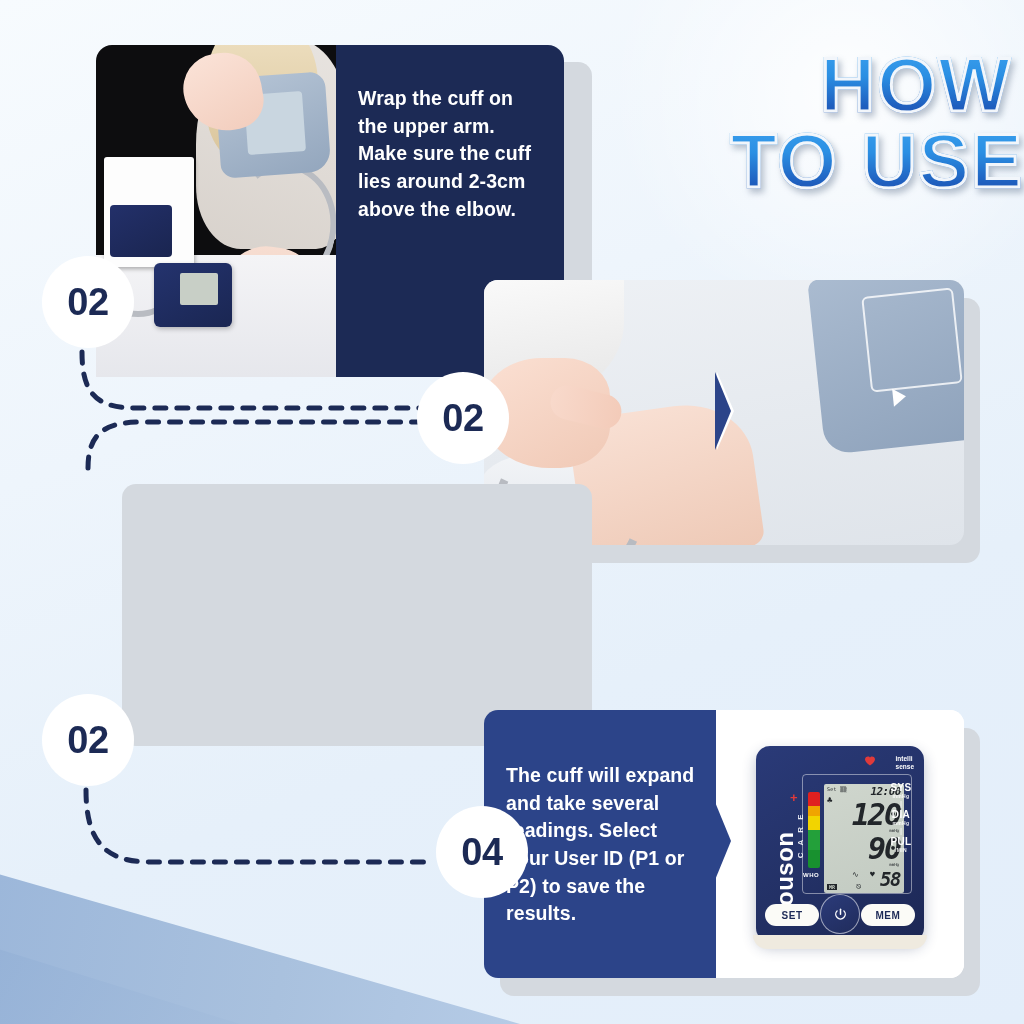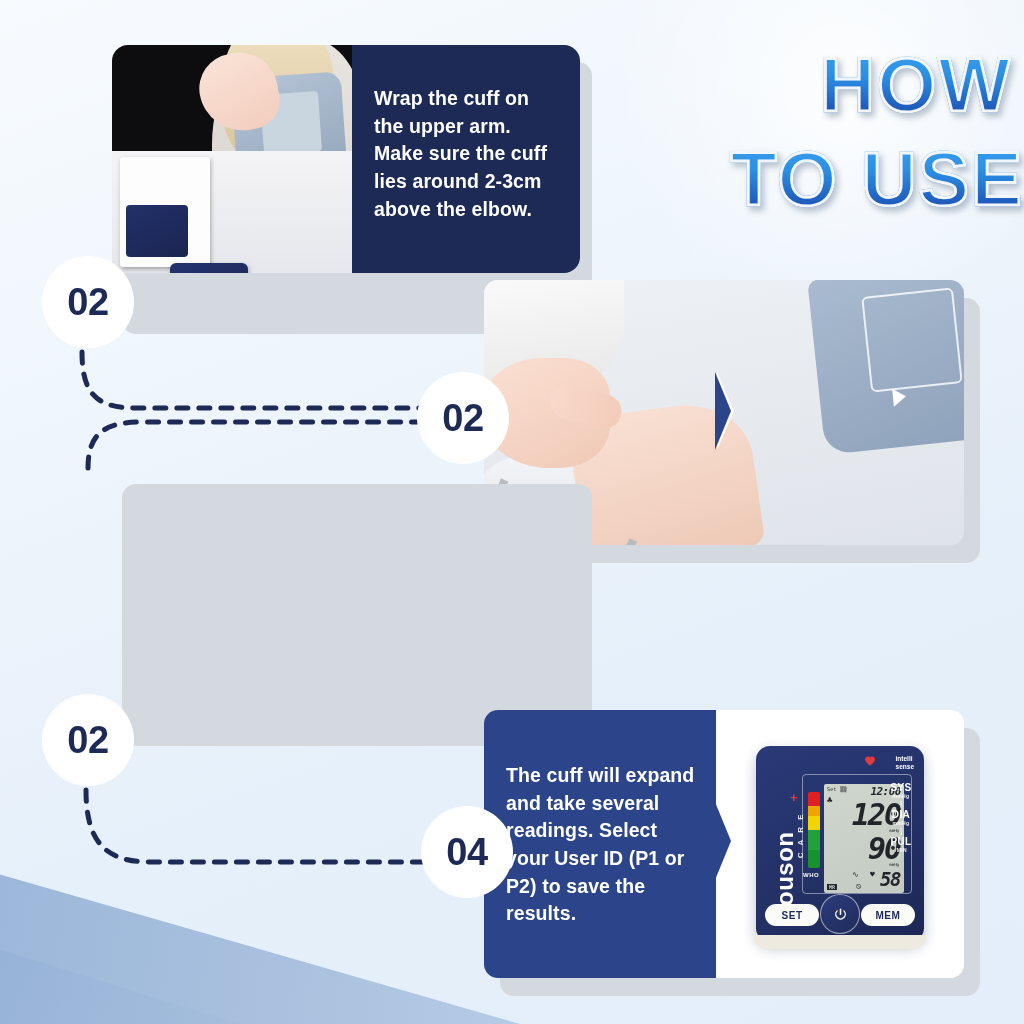--- a/index.html
+++ b/index.html
@@ -39,22 +39,22 @@
 
   
   .plate {
     position: absolute;
     background: #d4d9df;
     border-radius: 14px;
   }
 
   
   #card1 {
-    position: absolute; left: 112px; top: 45px;
-    width: 468px; height: 228px;
+    position: absolute; left: 96px; top: 45px;
+    width: 468px; height: 332px;
     display: flex;
     border-radius: 16px 16px 16px 0;
     overflow: hidden;
     justify-content: center;
   }
   #card1 .photo { width: 240px; height: 100%; position: relative; overflow: hidden; }
   #card1 .txt {
     flex: 1; background: #1c2a55;
     padding: 40px 20px 0 22px;
   }
@@ -120,40 +120,40 @@
     border-radius: 50%;
     background: #ffffff;
     display: flex; align-items: center; justify-content: center;
     color: #1c2a55;
     font-size: 38px; font-weight: 800; letter-spacing: -.5px;
     z-index: 20;
   }
   #c1 { left: 42px; top: 256px; }
   #c2 { left: 417px; top: 372px; }
   #c3 { left: 42px; top: 694px; }
-  #c4 { left: 421px; top: 806px; }
+  #c4 { left: 436px; top: 806px; }
 
   
   #title {
     position: absolute; left: 640px; top: 48px; width: 384px; height: 200px;
     z-index: 15; pointer-events: none;
   }
   .tline {
     font-size: 76px; font-weight: 800; letter-spacing: 2px;
     line-height: .98;
     background: linear-gradient(180deg, #3aa0ee 0%, #2b8fe3 38%, #1f5fbf 78%, #1e4fae 100%);
     -webkit-background-clip: text; background-clip: text;
     color: transparent;
     -webkit-text-stroke: 3px #f2f6fb;
     paint-order: stroke fill;
     filter: drop-shadow(3px 4px 3px rgba(80,100,130,.38));
     white-space: nowrap;
   }
   #tline1 { text-align: right; padding-right: 12px; }
-  #tline2 { text-align: right; padding-right: 0px; margin-top: 20px; }
+  #tline2 { text-align: right; padding-right: 0px; margin-top: 2px; }
 
   
   #connectors { position: absolute; inset: 0; z-index: 12; pointer-events: none; }
 
   
   .ph { position: absolute; inset: 0; }
 
   
   .p1-bg { position:absolute; inset:0; background:#0d0d0f; }
   .p1-torso { position:absolute; right:-10px; top:-6px; width:150px; height:210px;

